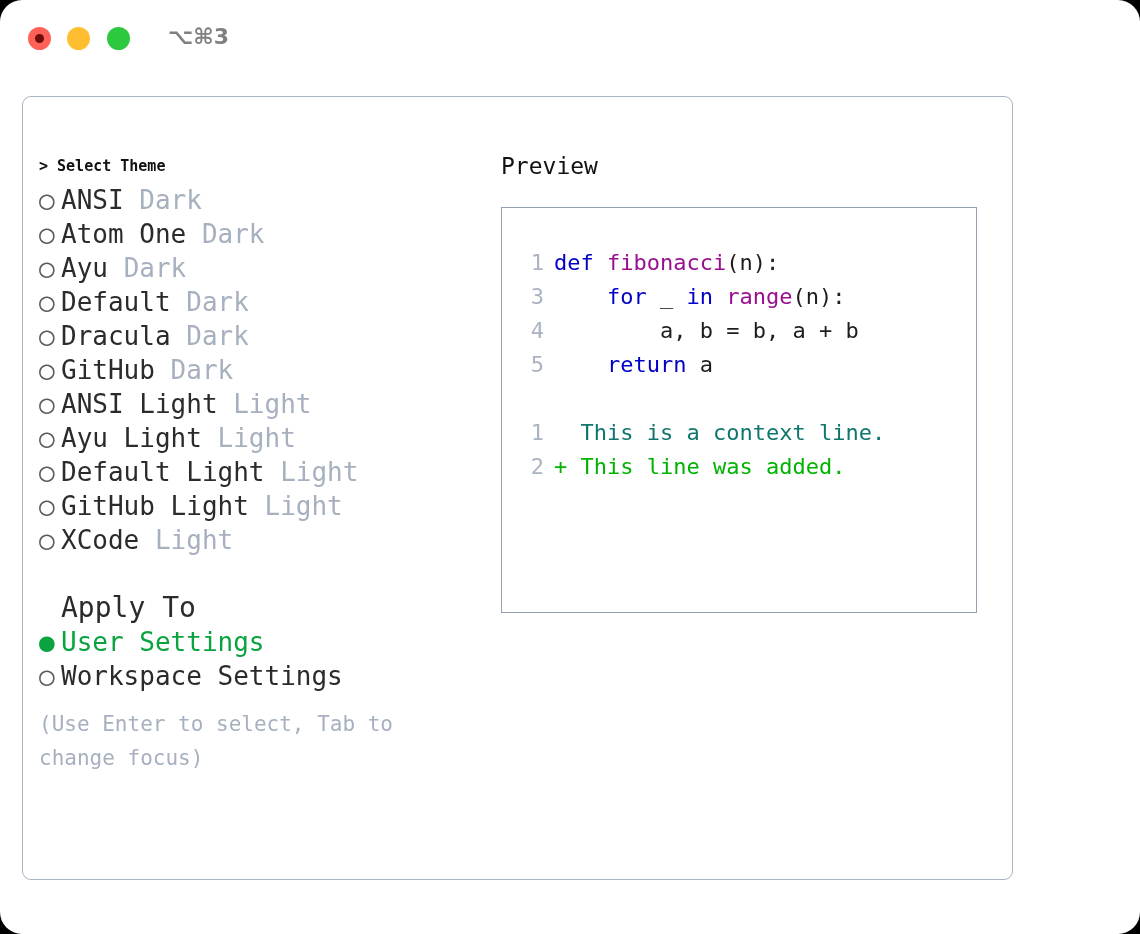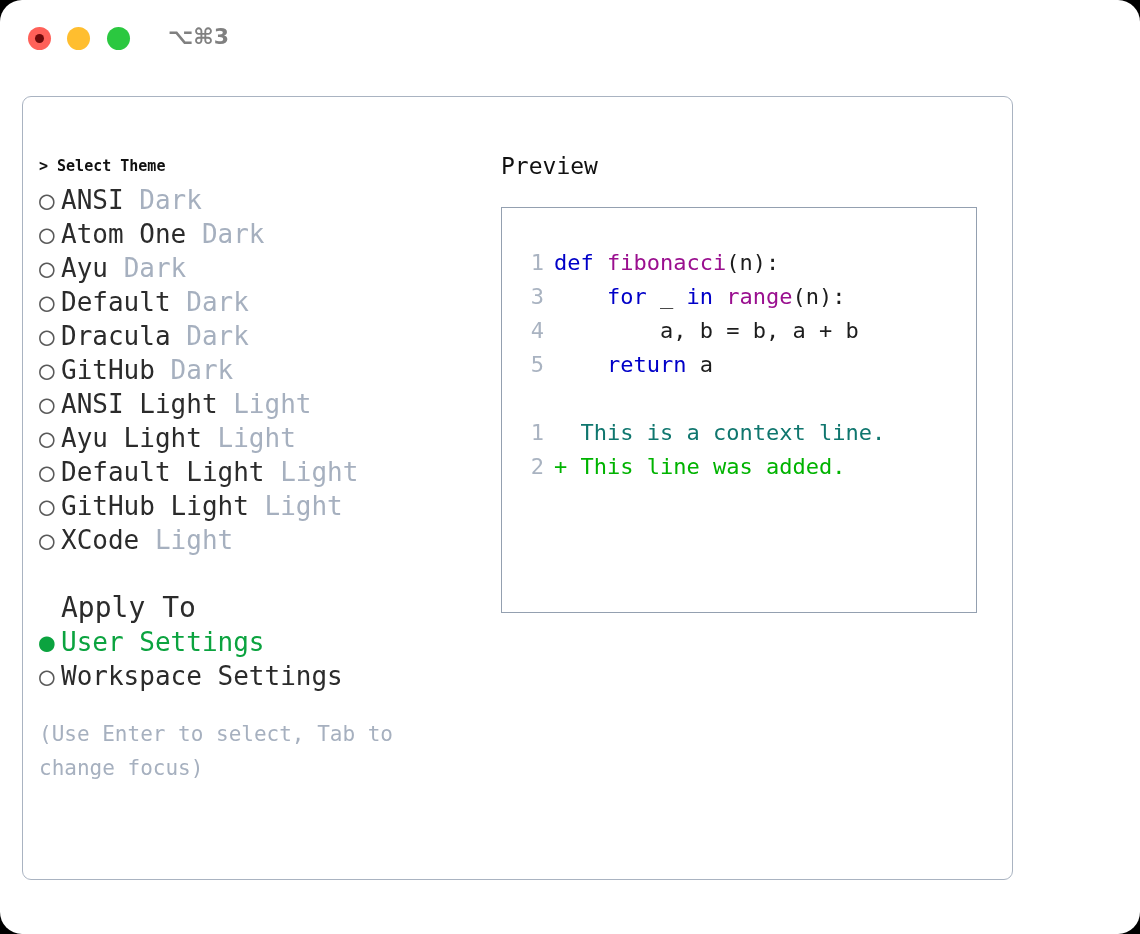--- a/index.html
+++ b/index.html
@@ -110,21 +110,21 @@
   .apply-head {
     font-size: 28px;
     line-height: 34px;
     color: #2b2b2b;
     white-space: pre;
     padding-left: 22px;
   }
   .spacer-block { height: 34px; }
 
   .hint {
-    margin-top: 24px;
+    margin-top: 14px;
     font-size: 21px;
     line-height: 34px;
     color: #a6b0bf;
     width: 410px;
   }
 
   
   .right-col {
     position: absolute;
     left: 478px;

